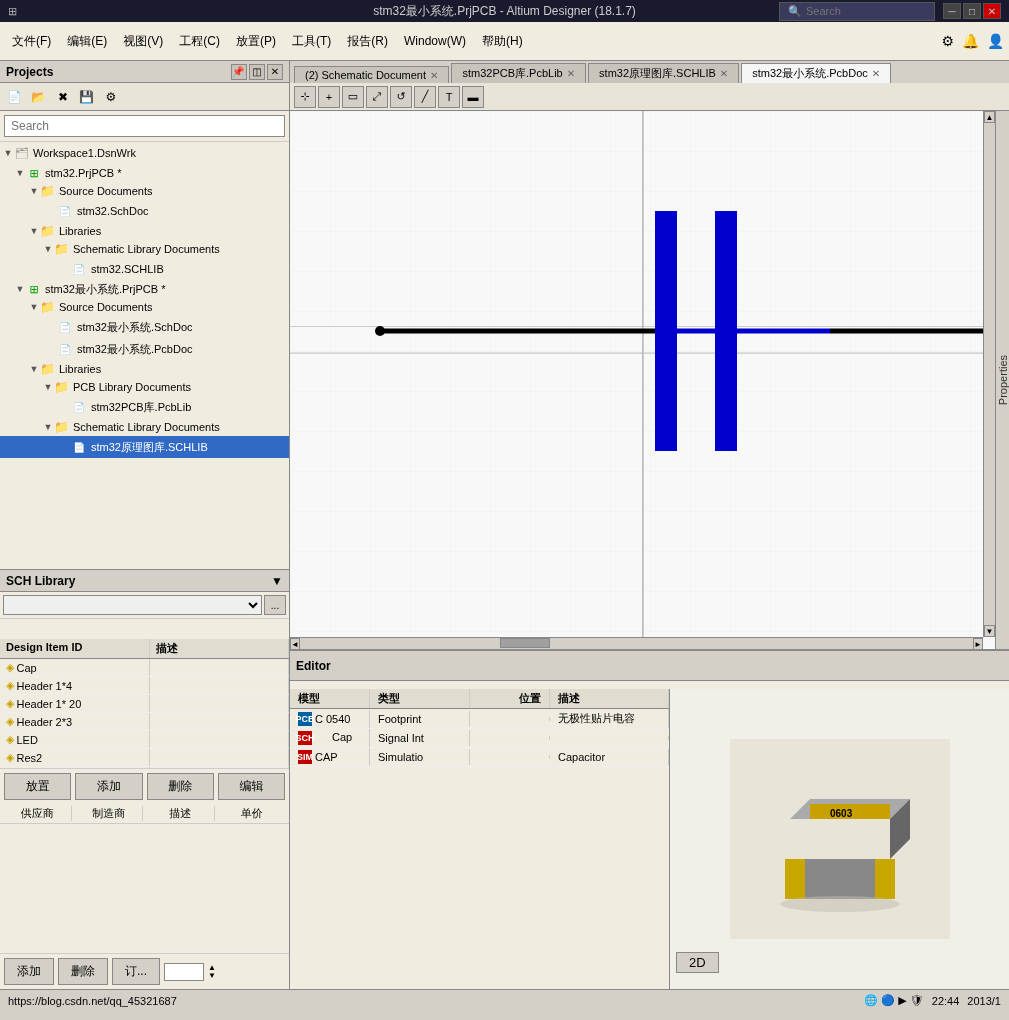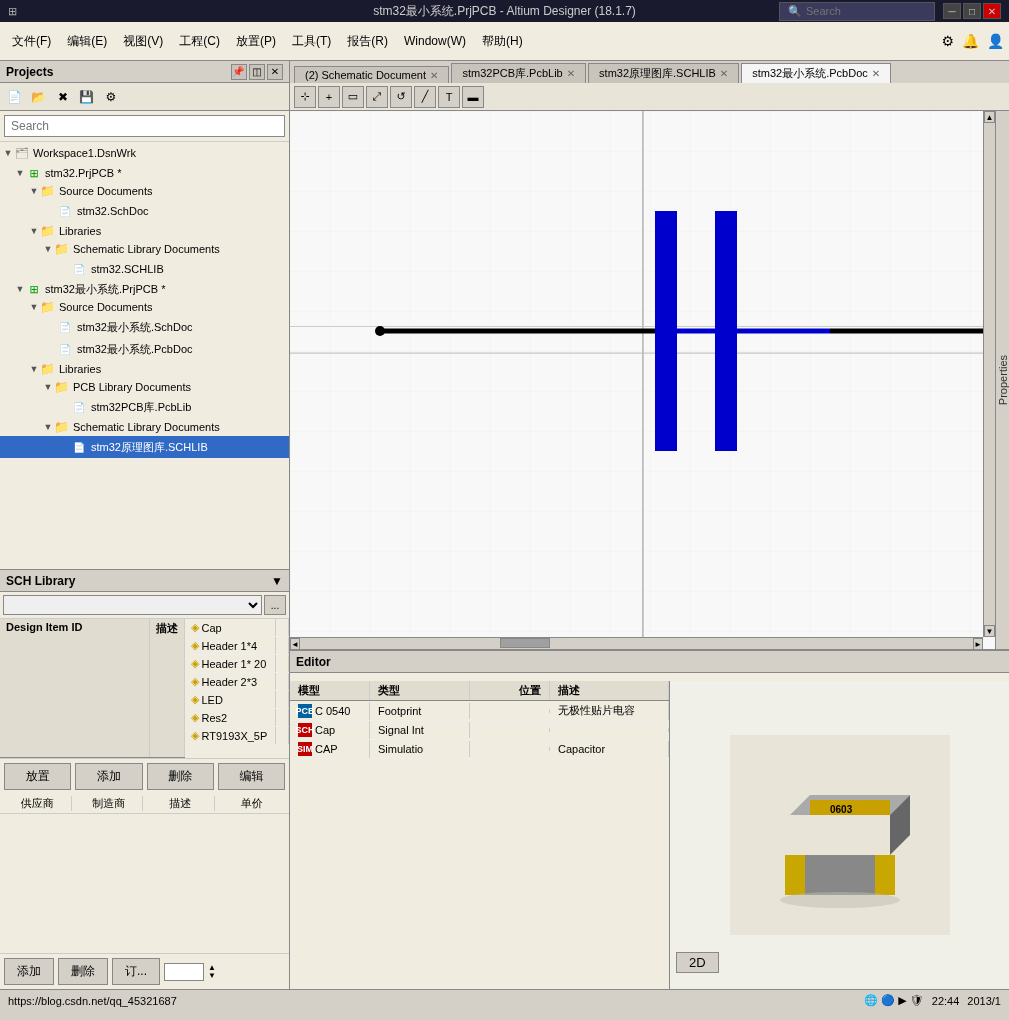--- a/index.html
+++ b/index.html
@@ -53,21 +53,21 @@
     .workspace-icon { color: #888; font-size: 11px; }
 
     
     #sch-library { height: 420px; border-top: 1px solid #888; display: flex; flex-direction: column; }
     #sch-lib-header { height: 22px; background: #d4d0c8; display: flex; align-items: center; justify-content: space-between; padding: 0 6px; border-bottom: 1px solid #888; }
     #sch-lib-title { font-weight: bold; font-size: 12px; }
     #sch-lib-body { flex: 1; display: flex; flex-direction: column; }
     #sch-lib-select { padding: 3px; display: flex; gap: 2px; border-bottom: 1px solid #ccc; }
     #sch-lib-select select { flex: 1; font-size: 11px; height: 20px; border: 1px solid #888; }
     #sch-lib-select button { width: 22px; height: 20px; font-size: 10px; border: 1px solid #888; background: #d4d0c8; cursor: pointer; }
-    #sch-lib-table { flex: 1; overflow: hidden; display: flex; flex-direction: row; }
+    #sch-lib-table { flex: 1; overflow: hidden; display: flex; flex-direction: column; margin-top: 20px; }
     #sch-lib-header-row { display: flex; background: #e0dcd0; border-bottom: 1px solid #888; font-size: 11px; font-weight: bold; }
     .lib-col { padding: 2px 6px; border-right: 1px solid #ccc; overflow: hidden; }
     .lib-col-id { width: 150px; }
     .lib-col-desc { flex: 1; }
     #sch-lib-rows { flex: 1; overflow-y: auto; }
     .lib-row { display: flex; font-size: 11px; border-bottom: 1px solid #eee; cursor: pointer; }
 
     #sch-lib-buttons { display: flex; gap: 4px; padding: 4px; border-top: 1px solid #ccc; }
     .sch-btn { flex: 1; padding: 4px 0; background: #d4d0c8; border: 1px solid #888; font-size: 12px; cursor: pointer; text-align: center; }
 
@@ -85,21 +85,21 @@
 
     
     #canvas-area { flex: 1; background: #f8f8f8; position: relative; overflow: hidden; }
 
     
     #component-svg { position: absolute; top: 0; left: 0; }
     .scroll-arrow { height: 12px; background: #d4d0c8; border: 1px solid #888; display: flex; align-items: center; justify-content: center; font-size: 8px; cursor: pointer; }
 
     
     #bottom-panel { height: 340px; background: #f0ece0; border-top: 2px solid #888; display: flex; flex-direction: column; }
-    #editor-tab { height: 22px; background: #d4d0c8; display: flex; align-items: center; padding: 0 6px; border-bottom: 1px solid #888; }
+    #editor-tab { height: 30px; background: #d4d0c8; display: flex; align-items: center; padding: 0 6px; border-bottom: 1px solid #888; }
     #editor-tab-label { font-weight: bold; font-size: 12px; }
     #editor-content { display: flex; flex: 1; margin-top: 8px; }
     #editor-table { width: 380px; border-right: 1px solid #888; }
     #editor-table-header { display: flex; background: #e0dcd0; border-bottom: 1px solid #888; font-size: 11px; font-weight: bold; }
     .ed-col { padding: 2px 8px; border-right: 1px solid #ccc; }
     .ed-col-type { width: 80px; }
     .ed-col-kind { width: 100px; }
     .ed-col-pos { width: 80px; text-align: right; }
     .ed-col-desc { flex: 1; }
     #editor-rows { overflow-y: auto; }
@@ -517,21 +517,21 @@
               <div class="ed-col ed-col-type" style="display:flex;align-items:center;gap:3px;">
                 <div class="pcb-icon">PCB</div>
                 <span>C 0540</span>
               </div>
               <div class="ed-col ed-col-kind">Footprint</div>
               <div class="ed-col ed-col-pos"></div>
               <div class="ed-col ed-col-desc">无极性贴片电容</div>
             </div>
 
             <div class="ed-row">
-              <div class="ed-col ed-col-type" style="display:flex;align-items:center;gap:3px;">
+              <div class="ed-col ed-col-type" style="display:flex;gap:20px;">
                 <div class="sch-icon">SCH</div>
                 <span>Cap</span>
               </div>
               <div class="ed-col ed-col-kind">Signal Int</div>
               <div class="ed-col ed-col-pos"></div>
               <div class="ed-col ed-col-desc"></div>
             </div>
 
             <div class="ed-row">
               <div class="ed-col ed-col-type" style="display:flex;align-items:center;gap:3px;">

